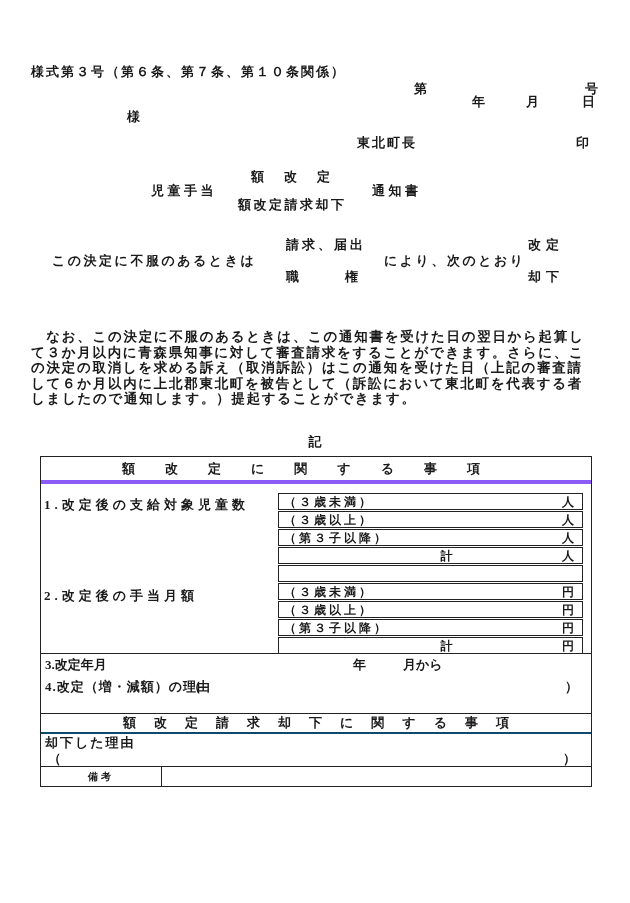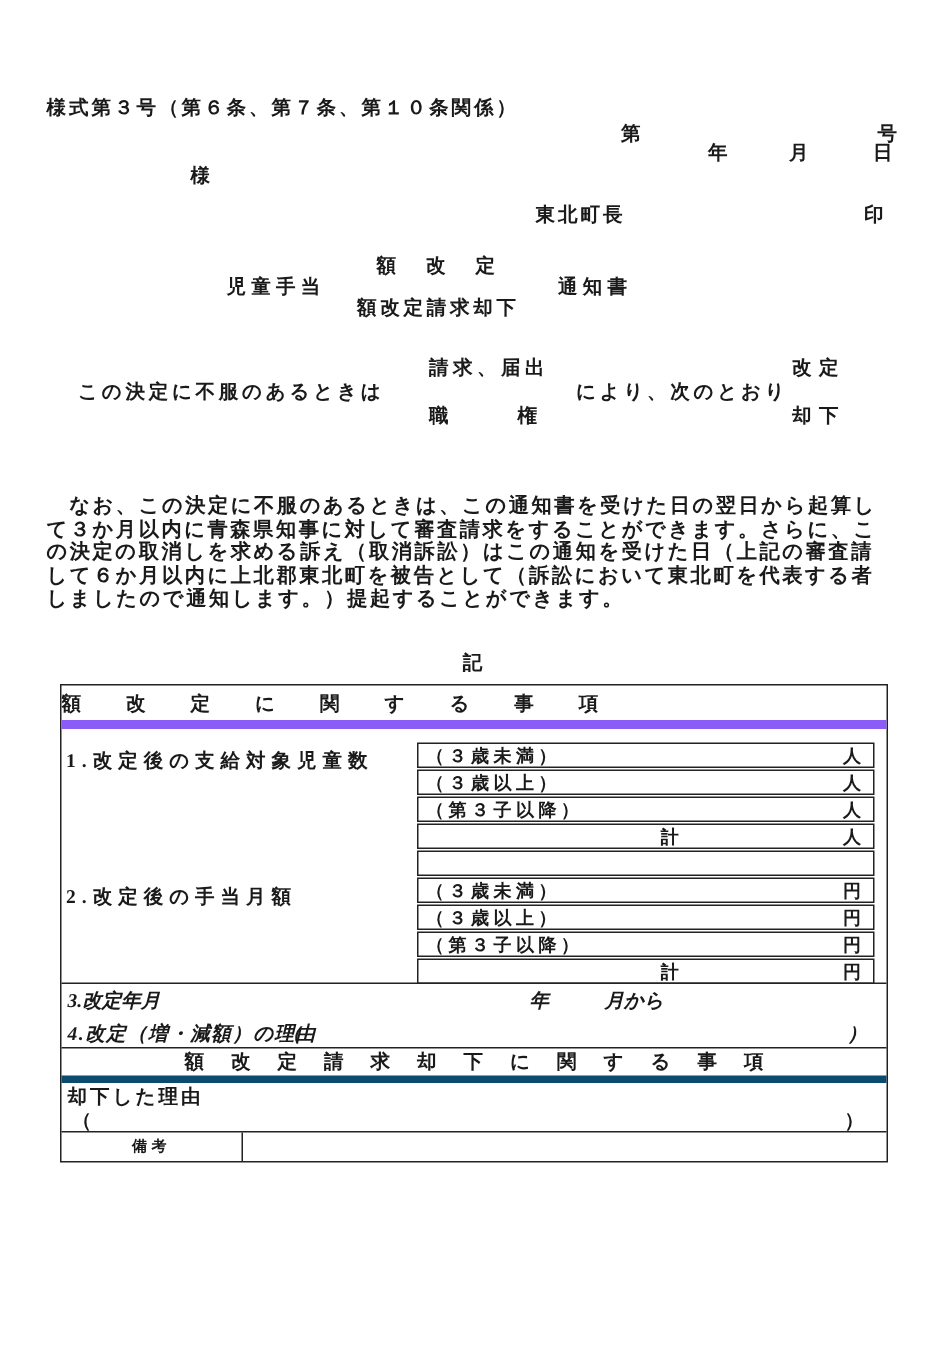--- a/index.html
+++ b/index.html
@@ -10,35 +10,35 @@
   }
   .abs{position:absolute;white-space:nowrap;font-size:13px;line-height:14px;}.ls2{letter-spacing:2px}.ls25{letter-spacing:2.5px}
   .ls3{letter-spacing:3px}.ls35{letter-spacing:3.5px}.ls5{letter-spacing:5px}
   .ls20{letter-spacing:20px}
   .optcol{display:flex;justify-content:space-between;}
   .para{position:absolute;left:31px;top:329px;width:570px;font-size:13.5px;
         line-height:15.6px;letter-spacing:1.7px;white-space:nowrap;font-family:Liberation Serif, serif;}
   .ki{position:absolute;left:0;top:433px;width:630px;text-align:center;font-size:13px;}
   
   .tbl{position:absolute;left:40px;top:456px;width:550px;border:1px solid #222;}
-  .h1row{height:23px;line-height:23px;text-align:left;font-size:13px;
-         letter-spacing:30px;border-bottom:6px solid #8b5cf6;overflow:hidden;}
+  .h1row{height:23px;line-height:23px;text-align:center;font-size:13px;
+         letter-spacing:30px;border-bottom:4px solid #8b5cf6;overflow:hidden;}
   .tbody{position:relative;height:169px;}
   .itemlabel{position:absolute;font-size:13px;letter-spacing:4px;white-space:nowrap;}
   .nest{position:absolute;left:237px;top:9px;width:305px;}
   .nrow{box-sizing:border-box;height:17px;border:1px solid #222;margin-bottom:1px;
         display:flex;align-items:center;font-size:12px;line-height:14px;}
   .nrow:last-child{margin-bottom:0;}
   .nlabel{flex:1;padding-left:5px;letter-spacing:3px;white-space:nowrap;}
   .nlabel.center{text-align:center;padding-left:55px;}
   .nunit{padding-right:8px;}
-  .row34{position:relative;height:42px;border-top:1px solid #222;font-size:13px;font-style:italic;}
+  .row34{position:relative;height:42px;border-top:1px solid #222;font-size:13px;}
   .h2row{height:18px;line-height:18px;text-align:center;font-size:13px;
-         letter-spacing:18px;padding-left:18px;border-top:1px solid #222;overflow:hidden;}
-  .reject{position:relative;height:32px;border-top:5px solid #0c4a6e;font-size:13px;}
+         letter-spacing:18px;padding-left:18px;border-top:1px solid #222;overflow:hidden;margin-top:17px;}
+  .reject{position:relative;height:32px;border-top:2px solid #0c4a6e;font-size:13px;}
   .remarks{display:flex;height:19px;border-top:1px solid #222;font-size:10px;}
   .remarks-label{width:120px;border-right:1px solid #222;text-align:center;
                  line-height:19px;letter-spacing:3px;}
   .remarks-value{flex:1;}
   .inner-abs{position:absolute;white-space:nowrap;line-height:14px;}
 </style>
 </head>
 <body>
 
 <div class="page">

